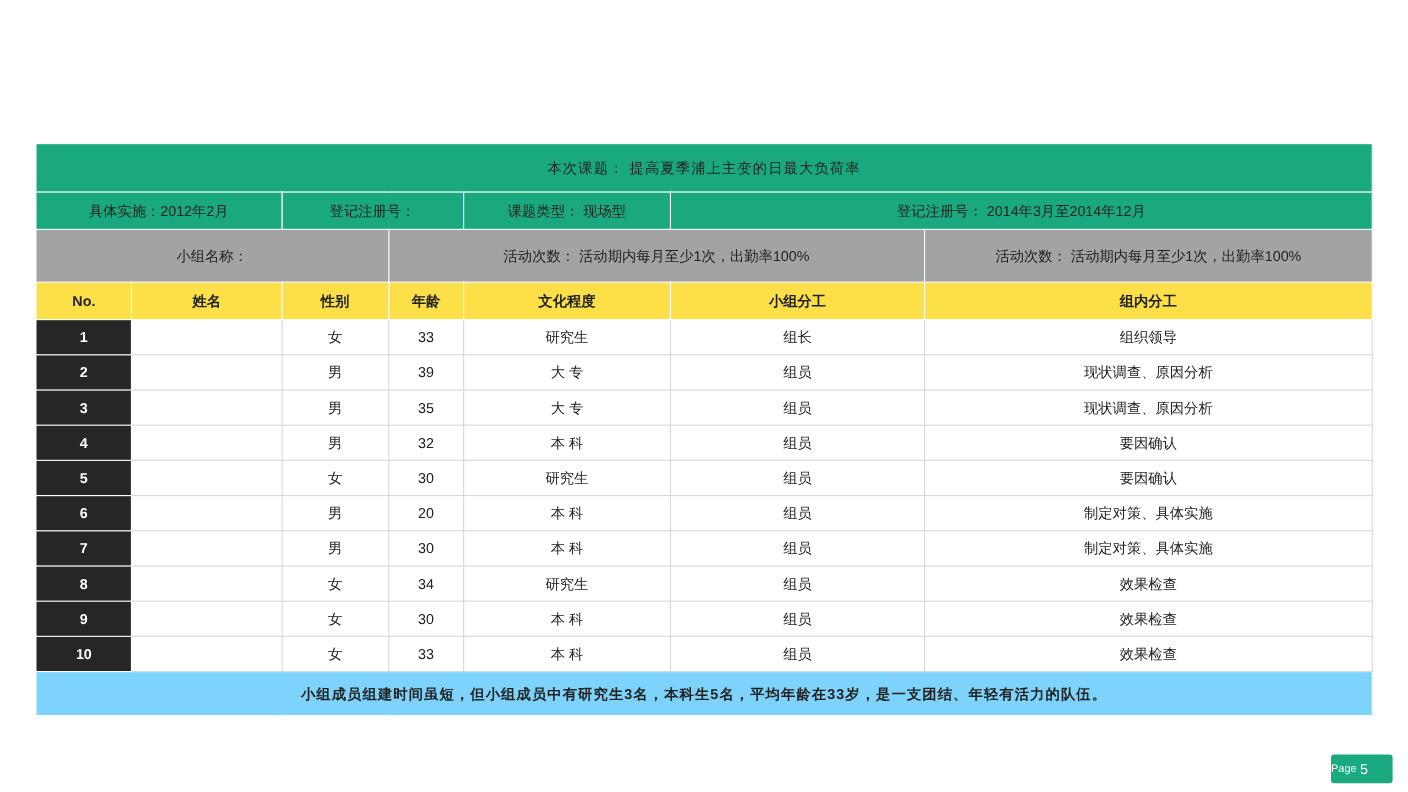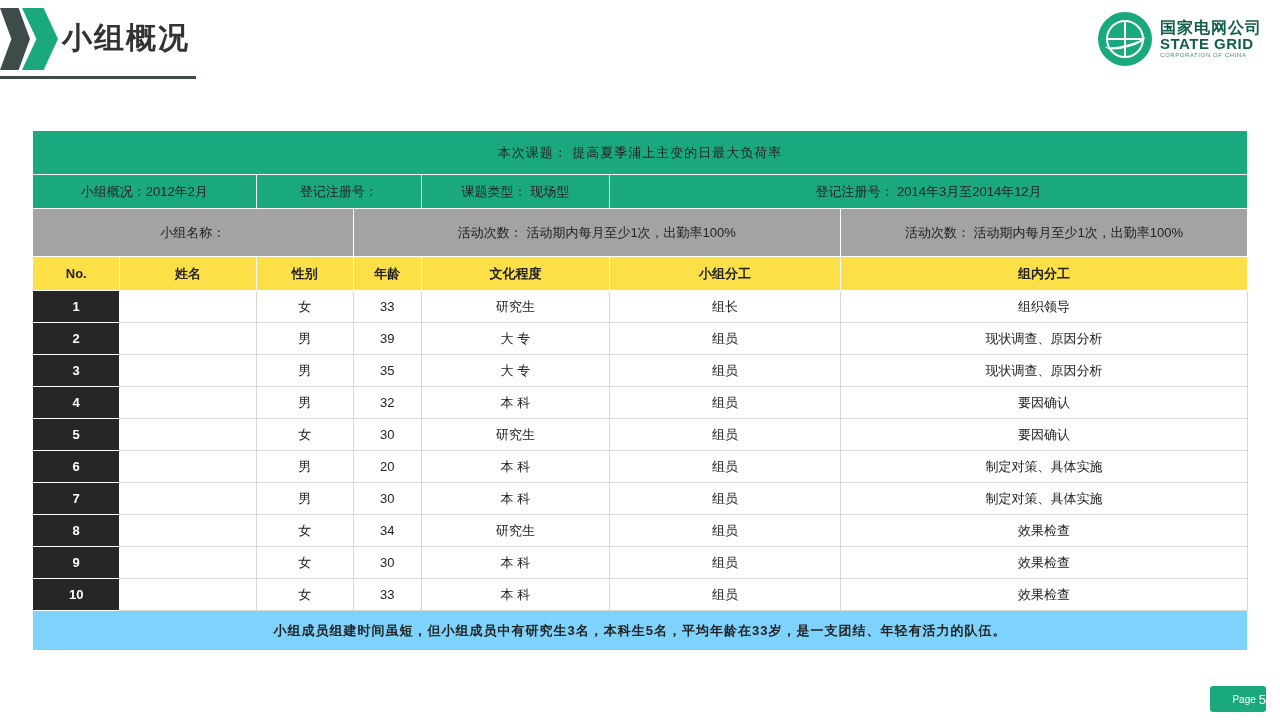--- a/index.html
+++ b/index.html
@@ -105,69 +105,49 @@
   .r-foot td {
     background: #7dd3fc; color: #ffffff; height: 40px;
     font-size: 17px; font-weight: bold; letter-spacing: 1px;
   }
 
   
   .page-badge {
     position: absolute; right: 14px; bottom: 8px;
     width: 56px; height: 26px; background: #1aa97f;
     border-radius: 3px; color: #ffffff;
-    display: flex; align-items: center; justify-content: flex-end;
+    display: flex; align-items: center; justify-content: flex-start;
     font-size: 10px;
   }
   .page-badge .num { font-size: 13px; margin-left: 3px; }
 </style>
 </head>
 <body>
 
 <div class="slide">
 
-  <div class="header">
-    <div class="title-chevron">
-      <div class="chev-dark"></div>
-      <div class="chev-green"></div>
-    </div>
-    <div class="page-title">小组概况</div>
-    <div class="title-underline"></div>
-
-    <div class="logo">
-      <div class="logo-mark">
-        <div class="globe"></div>
-        <div class="swoosh"></div>
-      </div>
-      <div class="logo-text">
-        <div class="logo-cn">国家电网公司</div>
-        <div class="logo-en">STATE GRID</div>
-        <div class="logo-sub">CORPORATION OF CHINA</div>
-      </div>
-    </div>
-  </div>
 
   <div class="tbl-wrap">
     <table class="main">
       <colgroup>
         <col style="width:7.2%">
         <col style="width:11.2%">
         <col style="width:8.0%">
         <col style="width:5.6%">
         <col style="width:15.5%">
         <col style="width:19.0%">
         <col style="width:33.5%">
       </colgroup>
       <tbody>
         <tr class="r-title">
           <td colspan="7">本次课题：  提高夏季浦上主变的日最大负荷率</td>
         </tr>
 
         <tr class="r-info">
-          <td colspan="2">小组概况：2012年2月</td>
+          <td colspan="2">具体实施：2012年2月</td>
           <td colspan="2">登记注册号：</td>
           <td>课题类型：  现场型</td>
           <td colspan="2">登记注册号： 2014年3月至2014年12月</td>
         </tr>
 
         <tr class="r-info2">
           <td colspan="3">小组名称：</td>
           <td colspan="3">活动次数：   活动期内每月至少1次，出勤率100%</td>
           <td>活动次数：   活动期内每月至少1次，出勤率100%</td>
         </tr>

